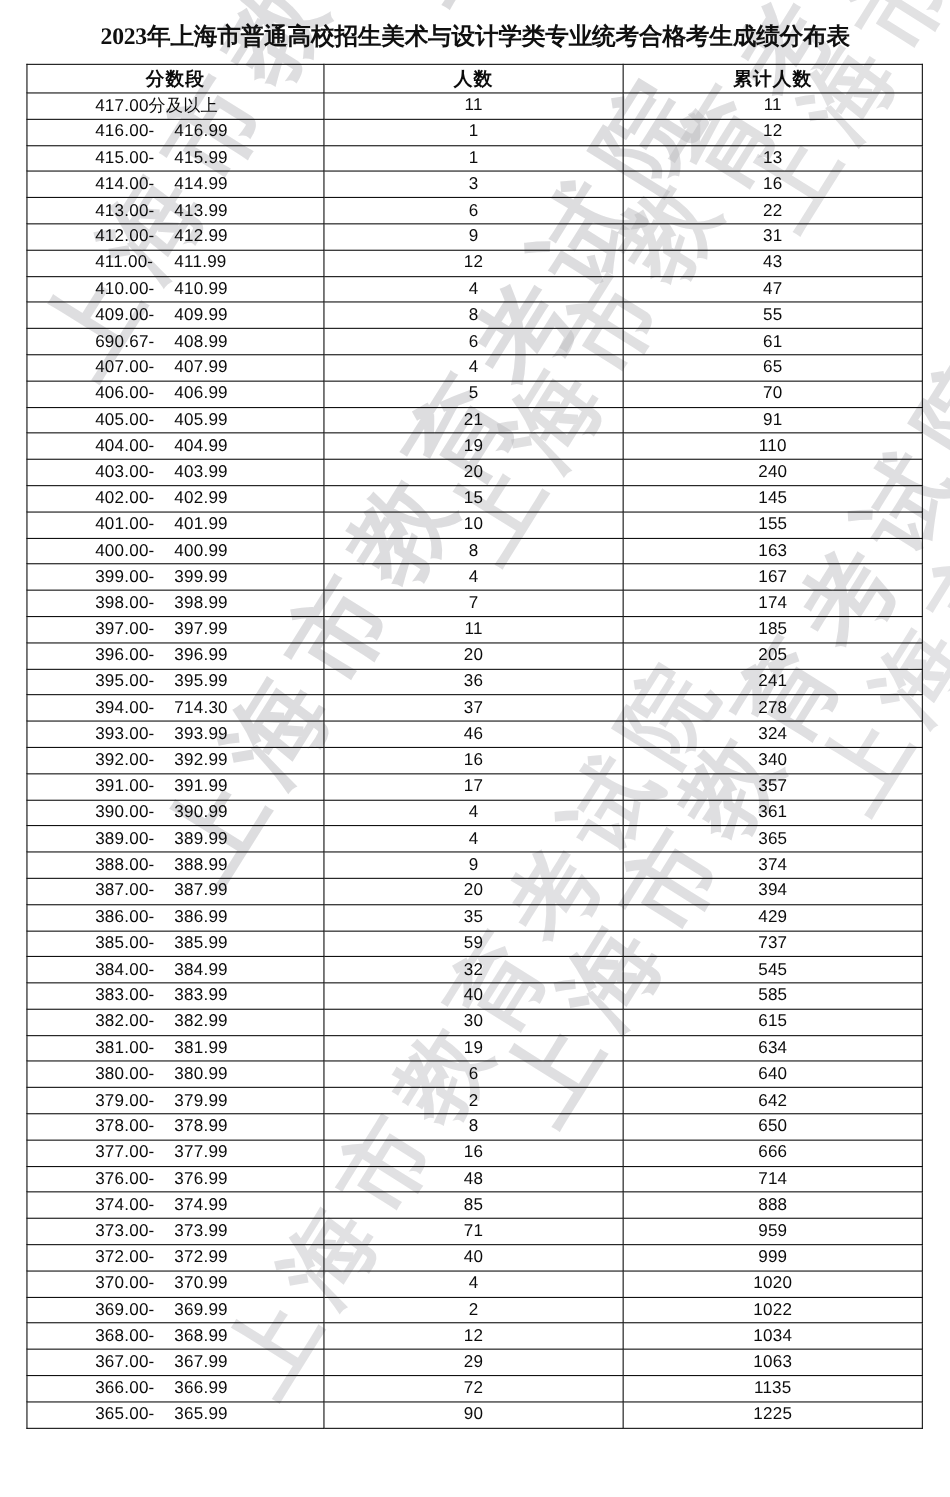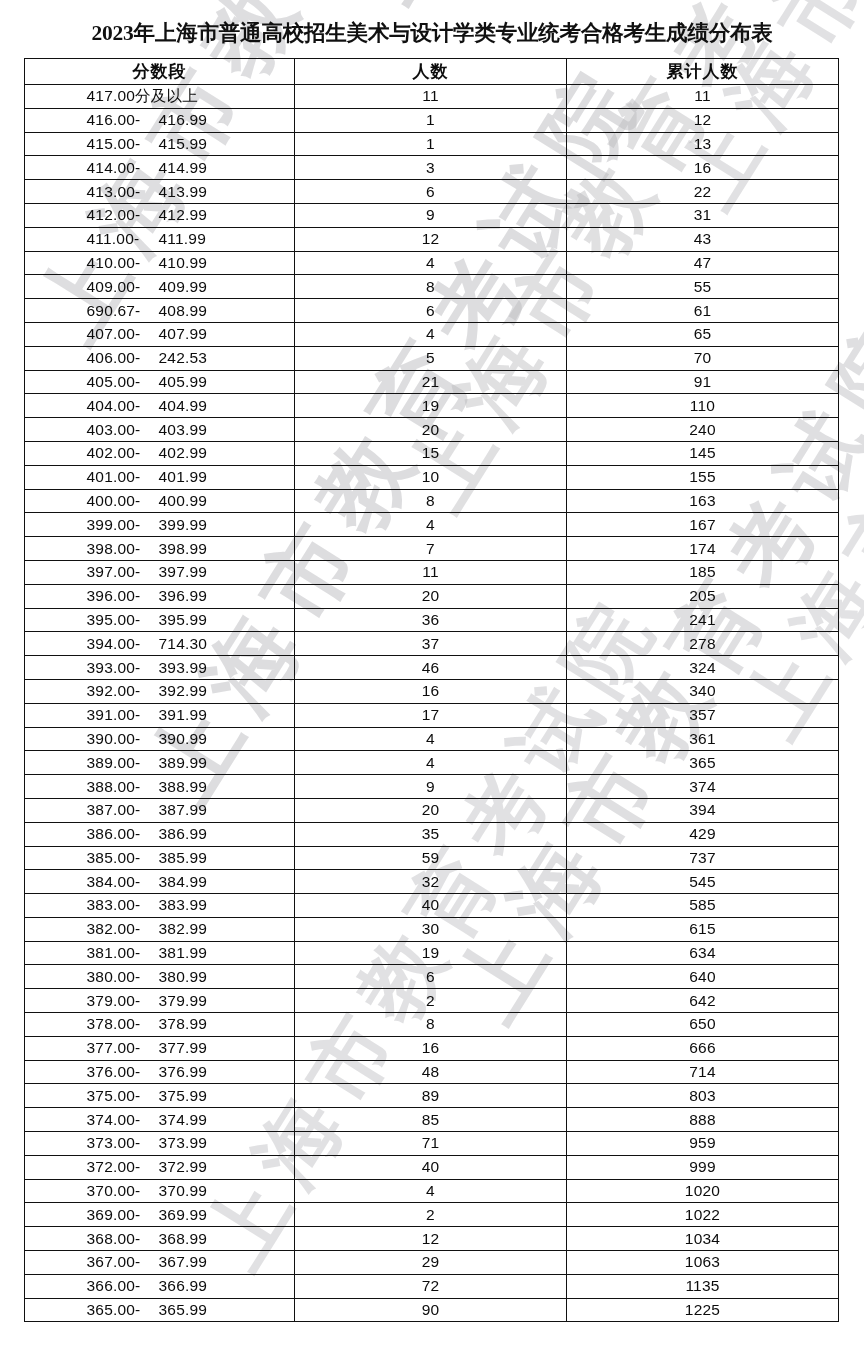--- a/index.html
+++ b/index.html
@@ -192,21 +192,21 @@
           <td class="range-cell"><span class="range-inner"><span class="range-lo">690.67-</span><span class="range-hi">408.99</span></span></td>
           <td>6</td>
           <td>61</td>
         </tr>
         <tr>
           <td class="range-cell"><span class="range-inner"><span class="range-lo">407.00-</span><span class="range-hi">407.99</span></span></td>
           <td>4</td>
           <td>65</td>
         </tr>
         <tr>
-          <td class="range-cell"><span class="range-inner"><span class="range-lo">406.00-</span><span class="range-hi">242.53</span></span></td>
+          <td class="range-cell"><span class="range-inner"><span class="range-lo">406.00-</span><span class="range-hi">406.99</span></span></td>
           <td>5</td>
           <td>70</td>
         </tr>
         <tr>
           <td class="range-cell"><span class="range-inner"><span class="range-lo">405.00-</span><span class="range-hi">405.99</span></span></td>
           <td>21</td>
           <td>91</td>
         </tr>
         <tr>
           <td class="range-cell"><span class="range-inner"><span class="range-lo">404.00-</span><span class="range-hi">404.99</span></span></td>
@@ -347,25 +347,20 @@
           <td class="range-cell"><span class="range-inner"><span class="range-lo">377.00-</span><span class="range-hi">377.99</span></span></td>
           <td>16</td>
           <td>666</td>
         </tr>
         <tr>
           <td class="range-cell"><span class="range-inner"><span class="range-lo">376.00-</span><span class="range-hi">376.99</span></span></td>
           <td>48</td>
           <td>714</td>
         </tr>
         <tr>
-          <td class="range-cell"><span class="range-inner"><span class="range-lo">375.00-</span><span class="range-hi">375.99</span></span></td>
-          <td>89</td>
-          <td>803</td>
-        </tr>
-        <tr>
           <td class="range-cell"><span class="range-inner"><span class="range-lo">374.00-</span><span class="range-hi">374.99</span></span></td>
           <td>85</td>
           <td>888</td>
         </tr>
         <tr>
           <td class="range-cell"><span class="range-inner"><span class="range-lo">373.00-</span><span class="range-hi">373.99</span></span></td>
           <td>71</td>
           <td>959</td>
         </tr>
         <tr>

